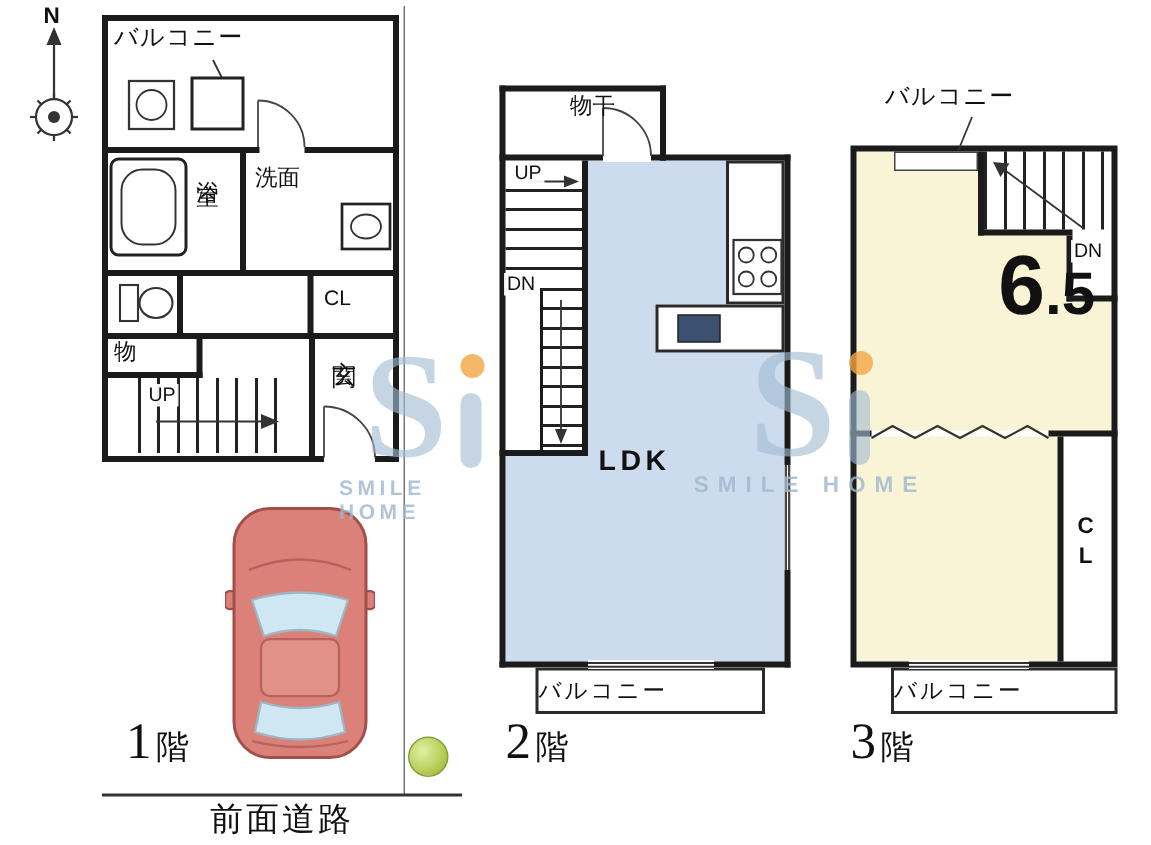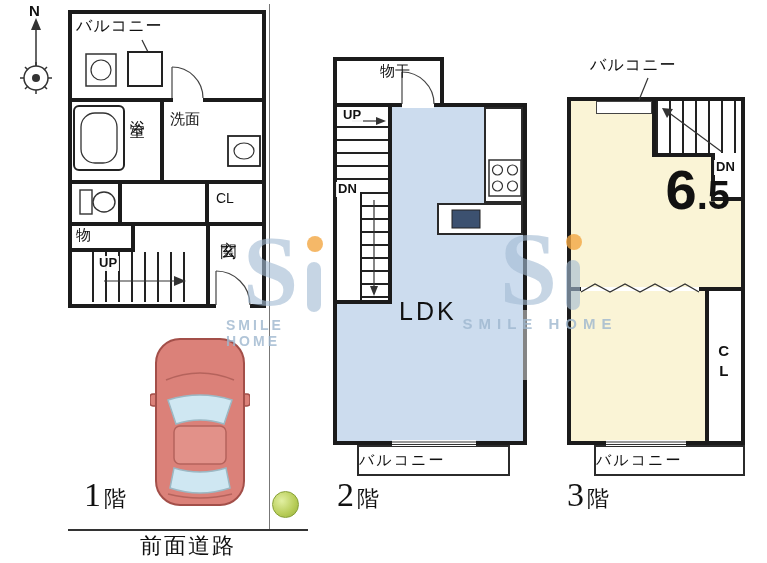--- a/index.html
+++ b/index.html
@@ -8,31 +8,31 @@
   .w{position:absolute;background:#1b1b1b;z-index:5;display:block}
   .outline{position:absolute;border:4px solid #1b1b1b;z-index:5}
   .fill{position:absolute;z-index:1}
   .whitebox{position:absolute;background:#fff;z-index:2}
   .box{position:absolute;background:#fff;border:2px solid #2a2a2a;z-index:4}
   .thinbox{position:absolute;background:#fff;border:1.5px solid #444;z-index:4}
   .treads-v{position:absolute;z-index:3;background-image:repeating-linear-gradient(90deg,#222 0,#222 2px,transparent 2px,transparent 13px)}
   .treads-h{position:absolute;z-index:3;background-image:repeating-linear-gradient(180deg,#222 0,#222 2px,transparent 2px,transparent 13px)}
   .lbl{position:absolute;z-index:8;white-space:nowrap;font-size:15px;line-height:1.15;color:#111}
   .vtext{writing-mode:vertical-rl;text-orientation:upright;letter-spacing:3px}
-  .small-b{font-size:13px;font-weight:bold}
+  .small-b{font-size:13px;font-weight:normal}
   .bgw{background:rgba(255,255,255,.92);padding:0 2px}
   .overlay{position:absolute;left:0;top:0;z-index:7;pointer-events:none}
   .balcony{position:absolute;border:2px solid #2b2b2b;z-index:4;display:flex;align-items:center;justify-content:flex-start;font-size:15px;letter-spacing:2px;background:#fff;z-index:6}
   .floor-label{z-index:8}
   .fnum{font-family:"Liberation Serif",serif;font-size:34px;line-height:1}
   .fsuf{font-size:22px;margin-left:3px}
   .roomsize{font-weight:bold;text-align:right;z-index:8}
   .roomsize .main{font-size:56px;line-height:1}
   .roomsize .frac{font-size:40px}
-  .ldk-word{font-size:25px;font-weight:normal;letter-spacing:3px}
+  .ldk-word{font-size:19px;font-weight:bold;letter-spacing:3px}
   .thin{position:absolute;background:#777;z-index:2}
   .roadline{position:absolute;background:#333;z-index:2}
   .tree{position:absolute;width:27px;height:27px;border-radius:50%;background:radial-gradient(circle at 35% 35%,#e2f0a2,#b7cc57 60%,#94ae3c);border:1px solid #86a036;z-index:6}
   .wm{position:absolute;z-index:40;display:flex;flex-direction:column;align-items:center}
   .wm-mark{position:relative;height:88px;display:flex;align-items:flex-end}
   .wm-s{font-family:"Liberation Serif",serif;font-weight:bold;font-size:100px;line-height:82px;color:rgba(163,187,211,.62)}
   .wm-bar{width:14px;height:50px;border-radius:7px;background:rgba(163,187,211,.62);margin-left:9px}
   .wm-dot{position:absolute;right:-2px;top:12px;width:16px;height:16px;border-radius:50%;background:rgba(242,166,66,.8)}
   .wm-text{margin-top:5px;font-size:14px;font-weight:bold;letter-spacing:3px;color:rgba(158,182,206,.8)}
   .wm-lg .wm-text{font-size:15px;letter-spacing:6px}

